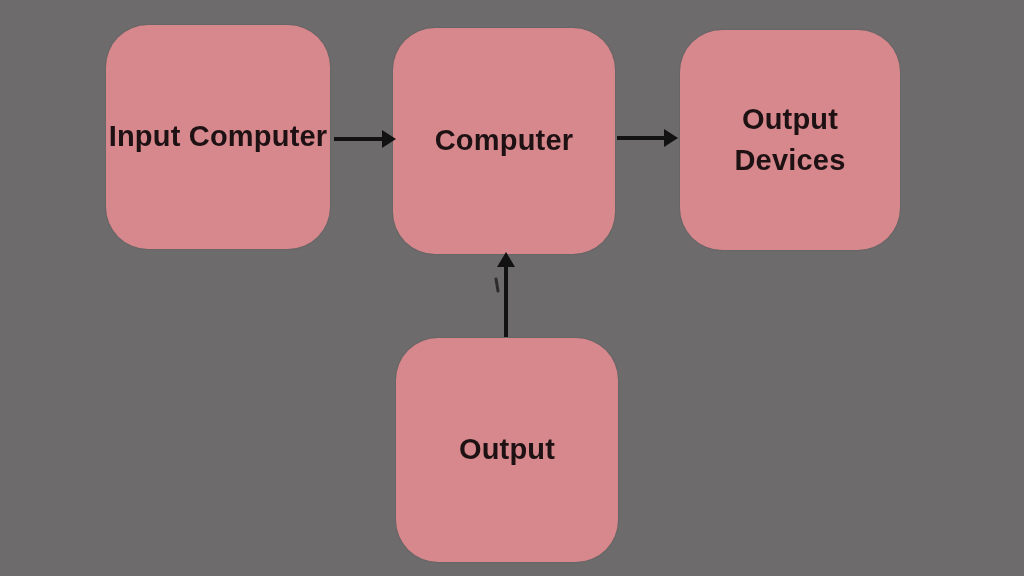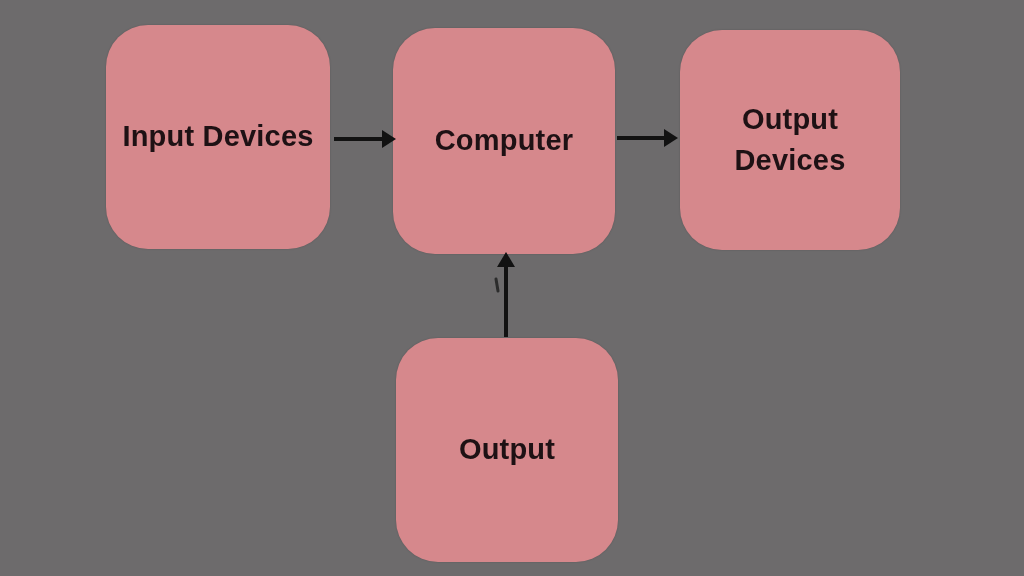--- a/index.html
+++ b/index.html
@@ -41,21 +41,21 @@
     height: 576px;
     pointer-events: none;
   }
 </style>
 </head>
 <body>
 
 <div class="canvas">
 
   <div class="node node-input">
-    <span>Input Devices</span>
+    <span>Input Computer</span>
   </div>
 
   <div class="node node-computer">
     <span>Computer</span>
   </div>
 
   <div class="node node-output">
     <span>Output Devices</span>
   </div>
 

